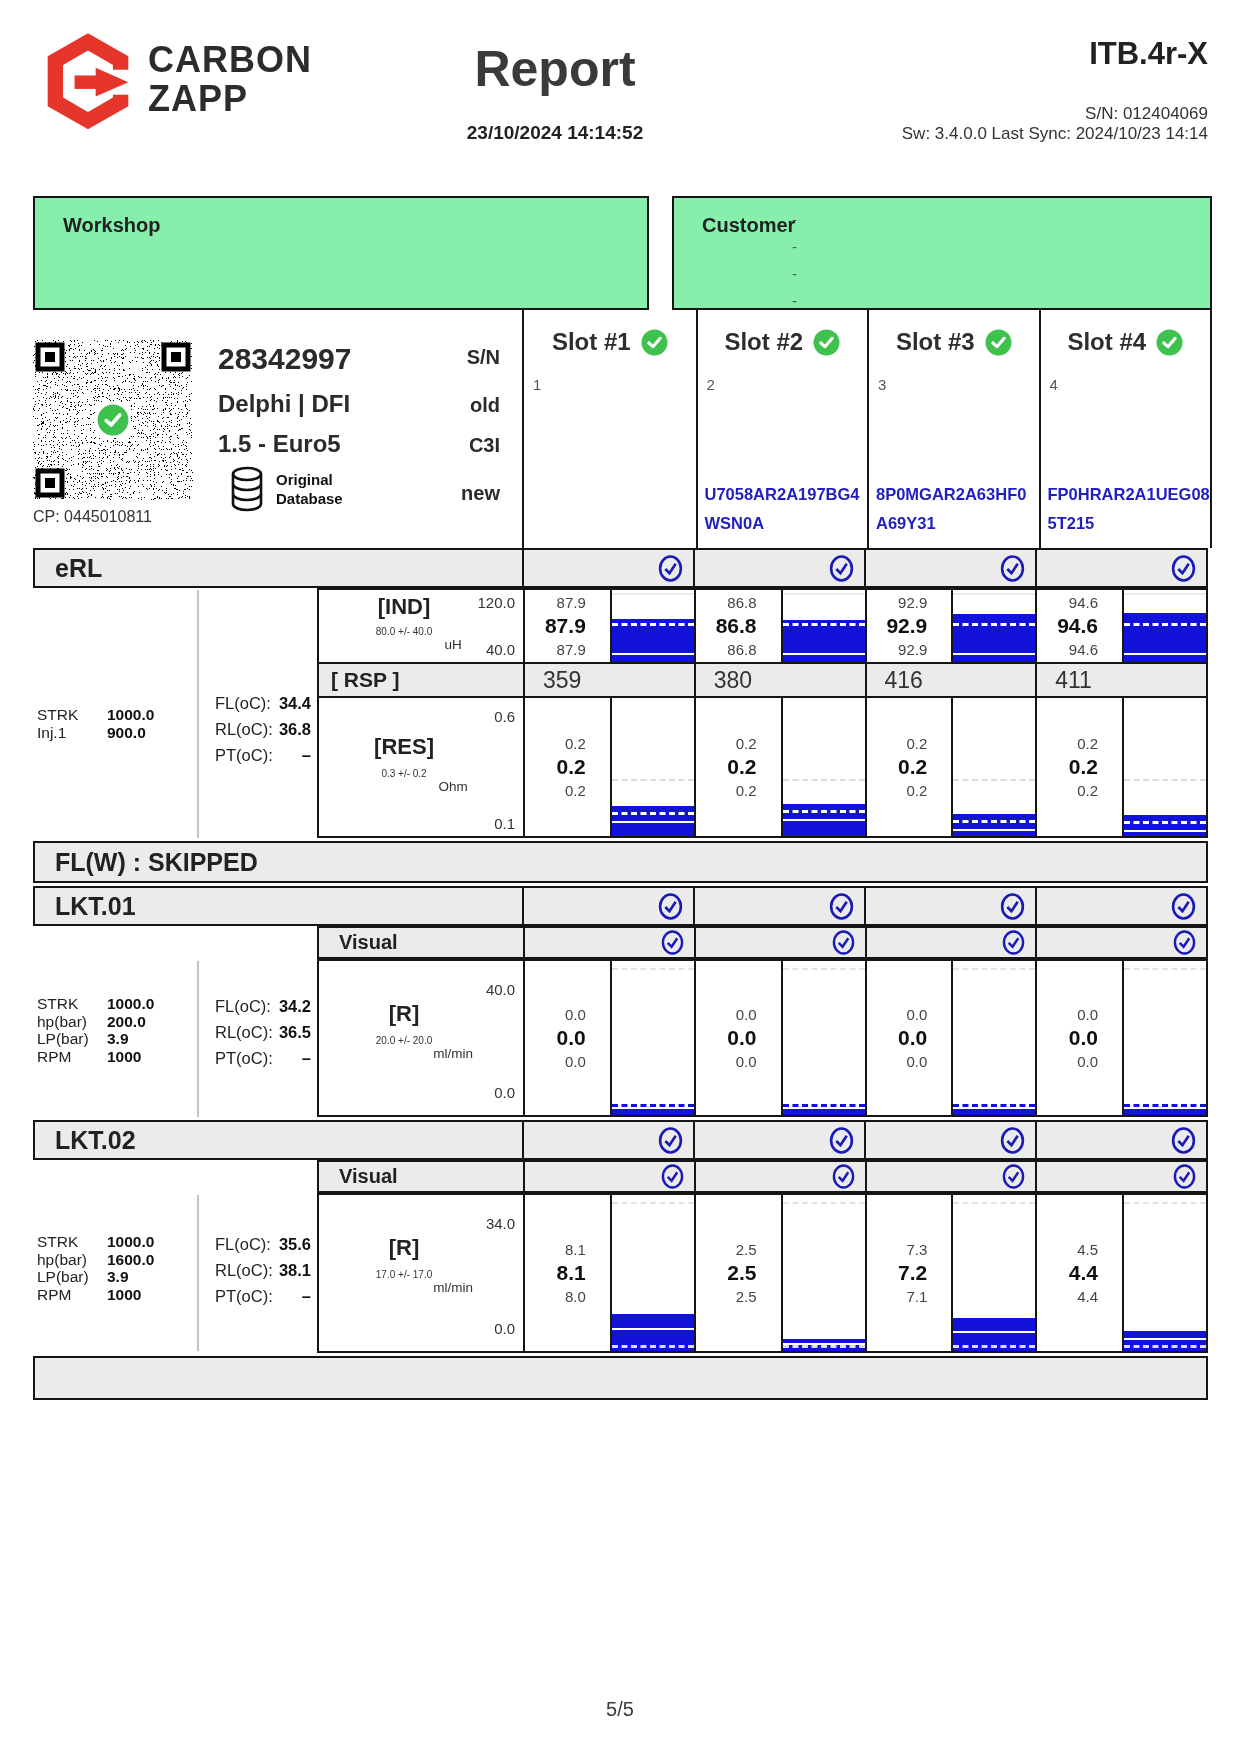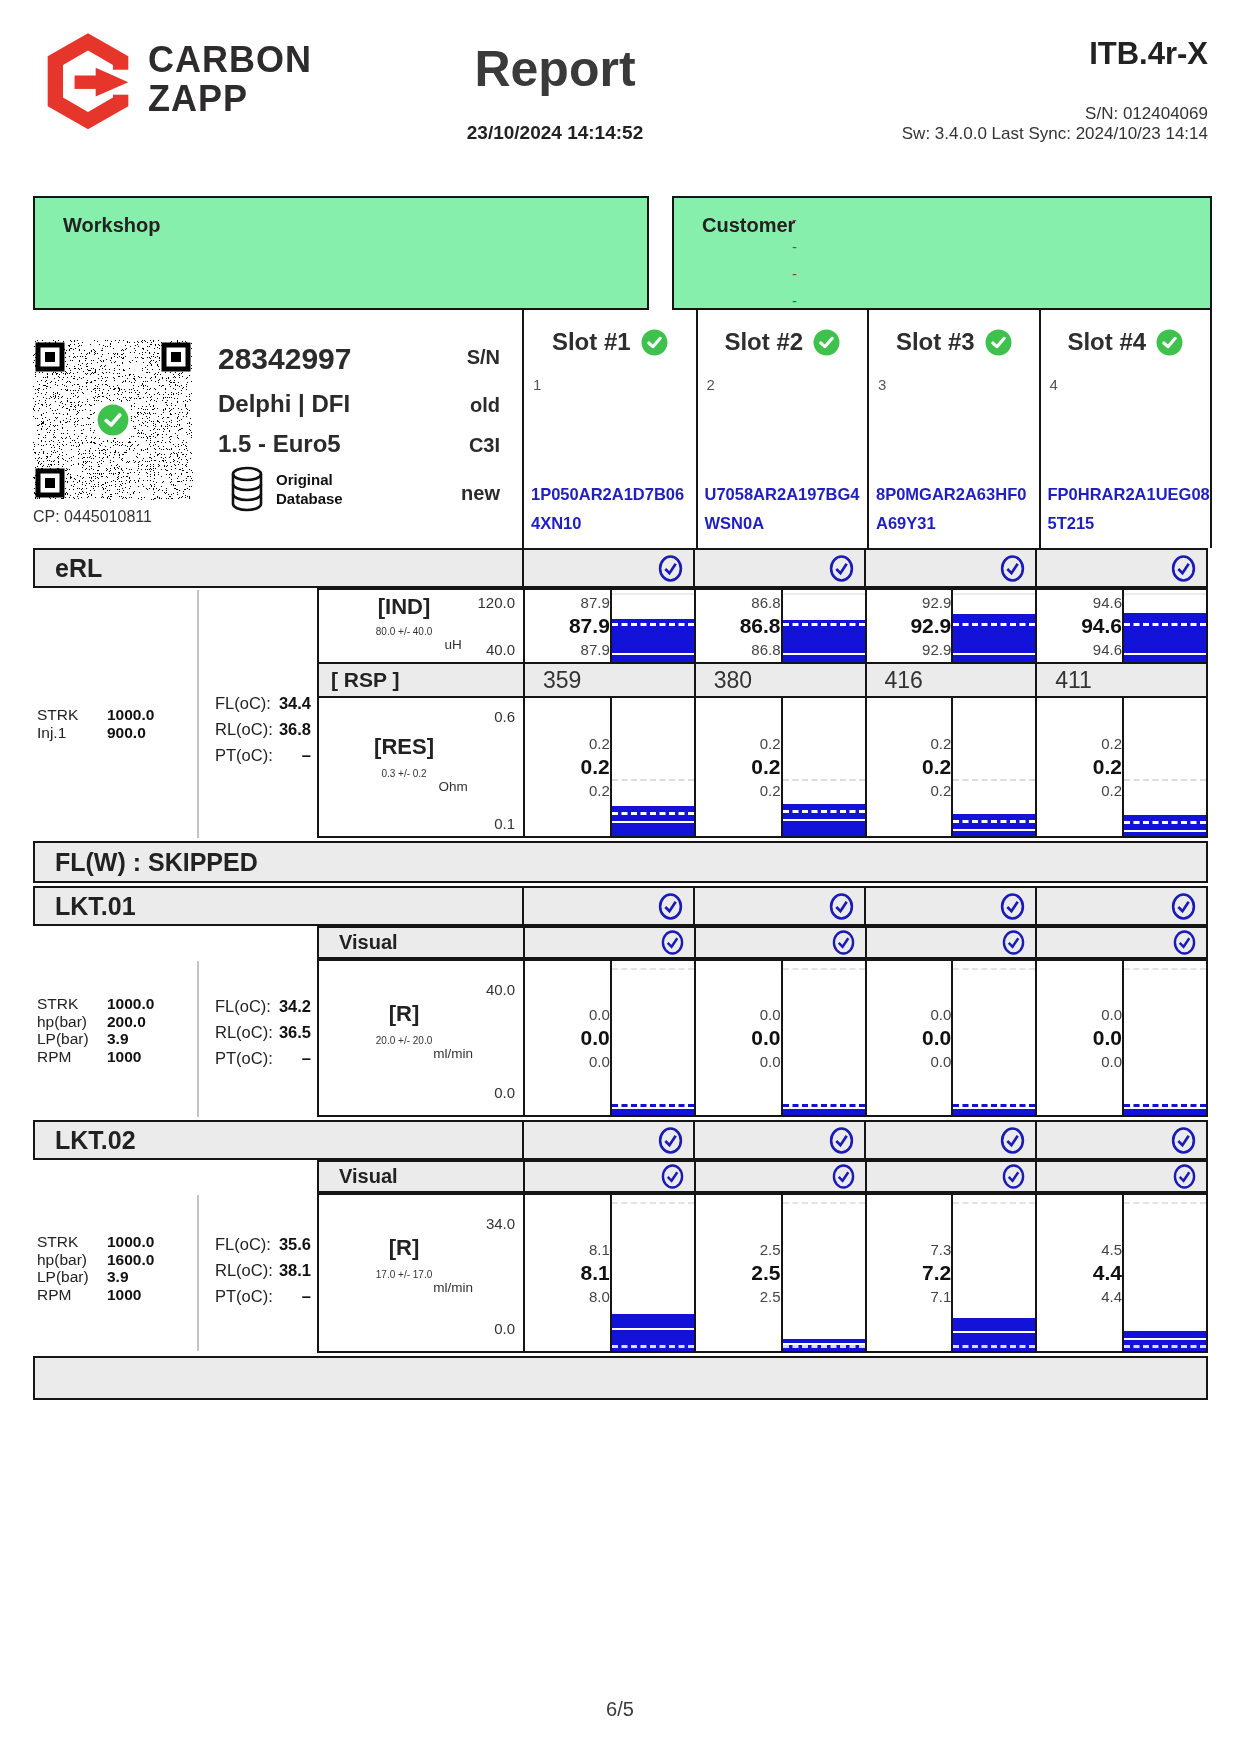--- a/index.html
+++ b/index.html
@@ -79,21 +79,21 @@
   .brow{display:flex;box-sizing:border-box;}
   .testcell{position:relative;width:205px;box-sizing:border-box;}
   .scell{position:relative;width:171.5px;box-sizing:border-box;border-left:2px solid #151515;
          display:flex;}
   .tname{text-align:center;font-size:22px;font-weight:bold;color:#222;padding-right:34px;}
   .ttol{text-align:center;font-size:10px;color:#333;padding-right:34px;}
   .tunit{text-align:center;font-size:13.5px;color:#333;padding-left:64px;}
   .smax{position:absolute;top:4px;right:8px;font-size:15px;color:#333;}
   .smin{position:absolute;bottom:4px;right:8px;font-size:15px;color:#333;}
   .nums{flex:1;display:flex;flex-direction:column;justify-content:center;
-        text-align:right;padding-right:0;}
+        text-align:right;padding-right:24px;}
   .hi,.lo{font-size:15px;color:#444;line-height:21px;}
   .av{font-size:21px;font-weight:bold;color:#111;line-height:26px;}
   .chart{position:relative;width:82px;border-left:2px solid #151515;overflow:hidden;background:#fff;}
   .bar{position:absolute;left:0;right:0;bottom:0;background:#1312d8;}
   .chart i{display:block;position:absolute;left:0;right:0;}
   .tf{top:3px;border-top:2px solid #ececec;}
   .gtop{top:7px;border-top:2px dashed #e3e3e3;}
   .dash50{bottom:50%;border-top:3px dashed #fff;z-index:2;}
   .sol8{bottom:7px;border-top:2px solid #fff;z-index:2;}
   .gdash40{bottom:40%;border-top:2px dashed #dcdcdc;}
@@ -210,24 +210,20 @@
   <div class="topslots">
     <div class="tcell">
       <div class="slot-head">
           <span>Slot #1</span>
         <svg width="27" height="27" viewBox="0 0 26 26">
             <circle cx="13" cy="13" r="12.5" fill="#3fc24d"></circle>
             <path d="M7.5 13.5 L11.5 17 L18.5 9" stroke="#fff" stroke-width="3" fill="none" stroke-linecap="round" stroke-linejoin="round"></path>
           </svg>
         </div>
       <div class="slot-num">1</div>
-      <div class="slot-code">
-        <span>1P050AR2A1D7B06</span>
-        <span>4XN10</span>
-      </div>
     </div>
     <div class="tcell">
       <div class="slot-head">
           <span>Slot #2</span>
         <svg width="27" height="27" viewBox="0 0 26 26">
             <circle cx="13" cy="13" r="12.5" fill="#3fc24d"></circle>
             <path d="M7.5 13.5 L11.5 17 L18.5 9" stroke="#fff" stroke-width="3" fill="none" stroke-linecap="round" stroke-linejoin="round"></path>
           </svg>
         </div>
       <div class="slot-num">2</div>
@@ -784,15 +780,15 @@
               <i class="bs40"></i>
               <i class="bdb"></i>
             </div>
           </div>
       </div>
     </div>
   </div>
 
   <div class="fullbar" style="top:1356px;height:44px"></div>
 
-  <div class="footer">6/5</div>
+  <div class="footer">5/5</div>
 
 </div>
 
 </body></html>

